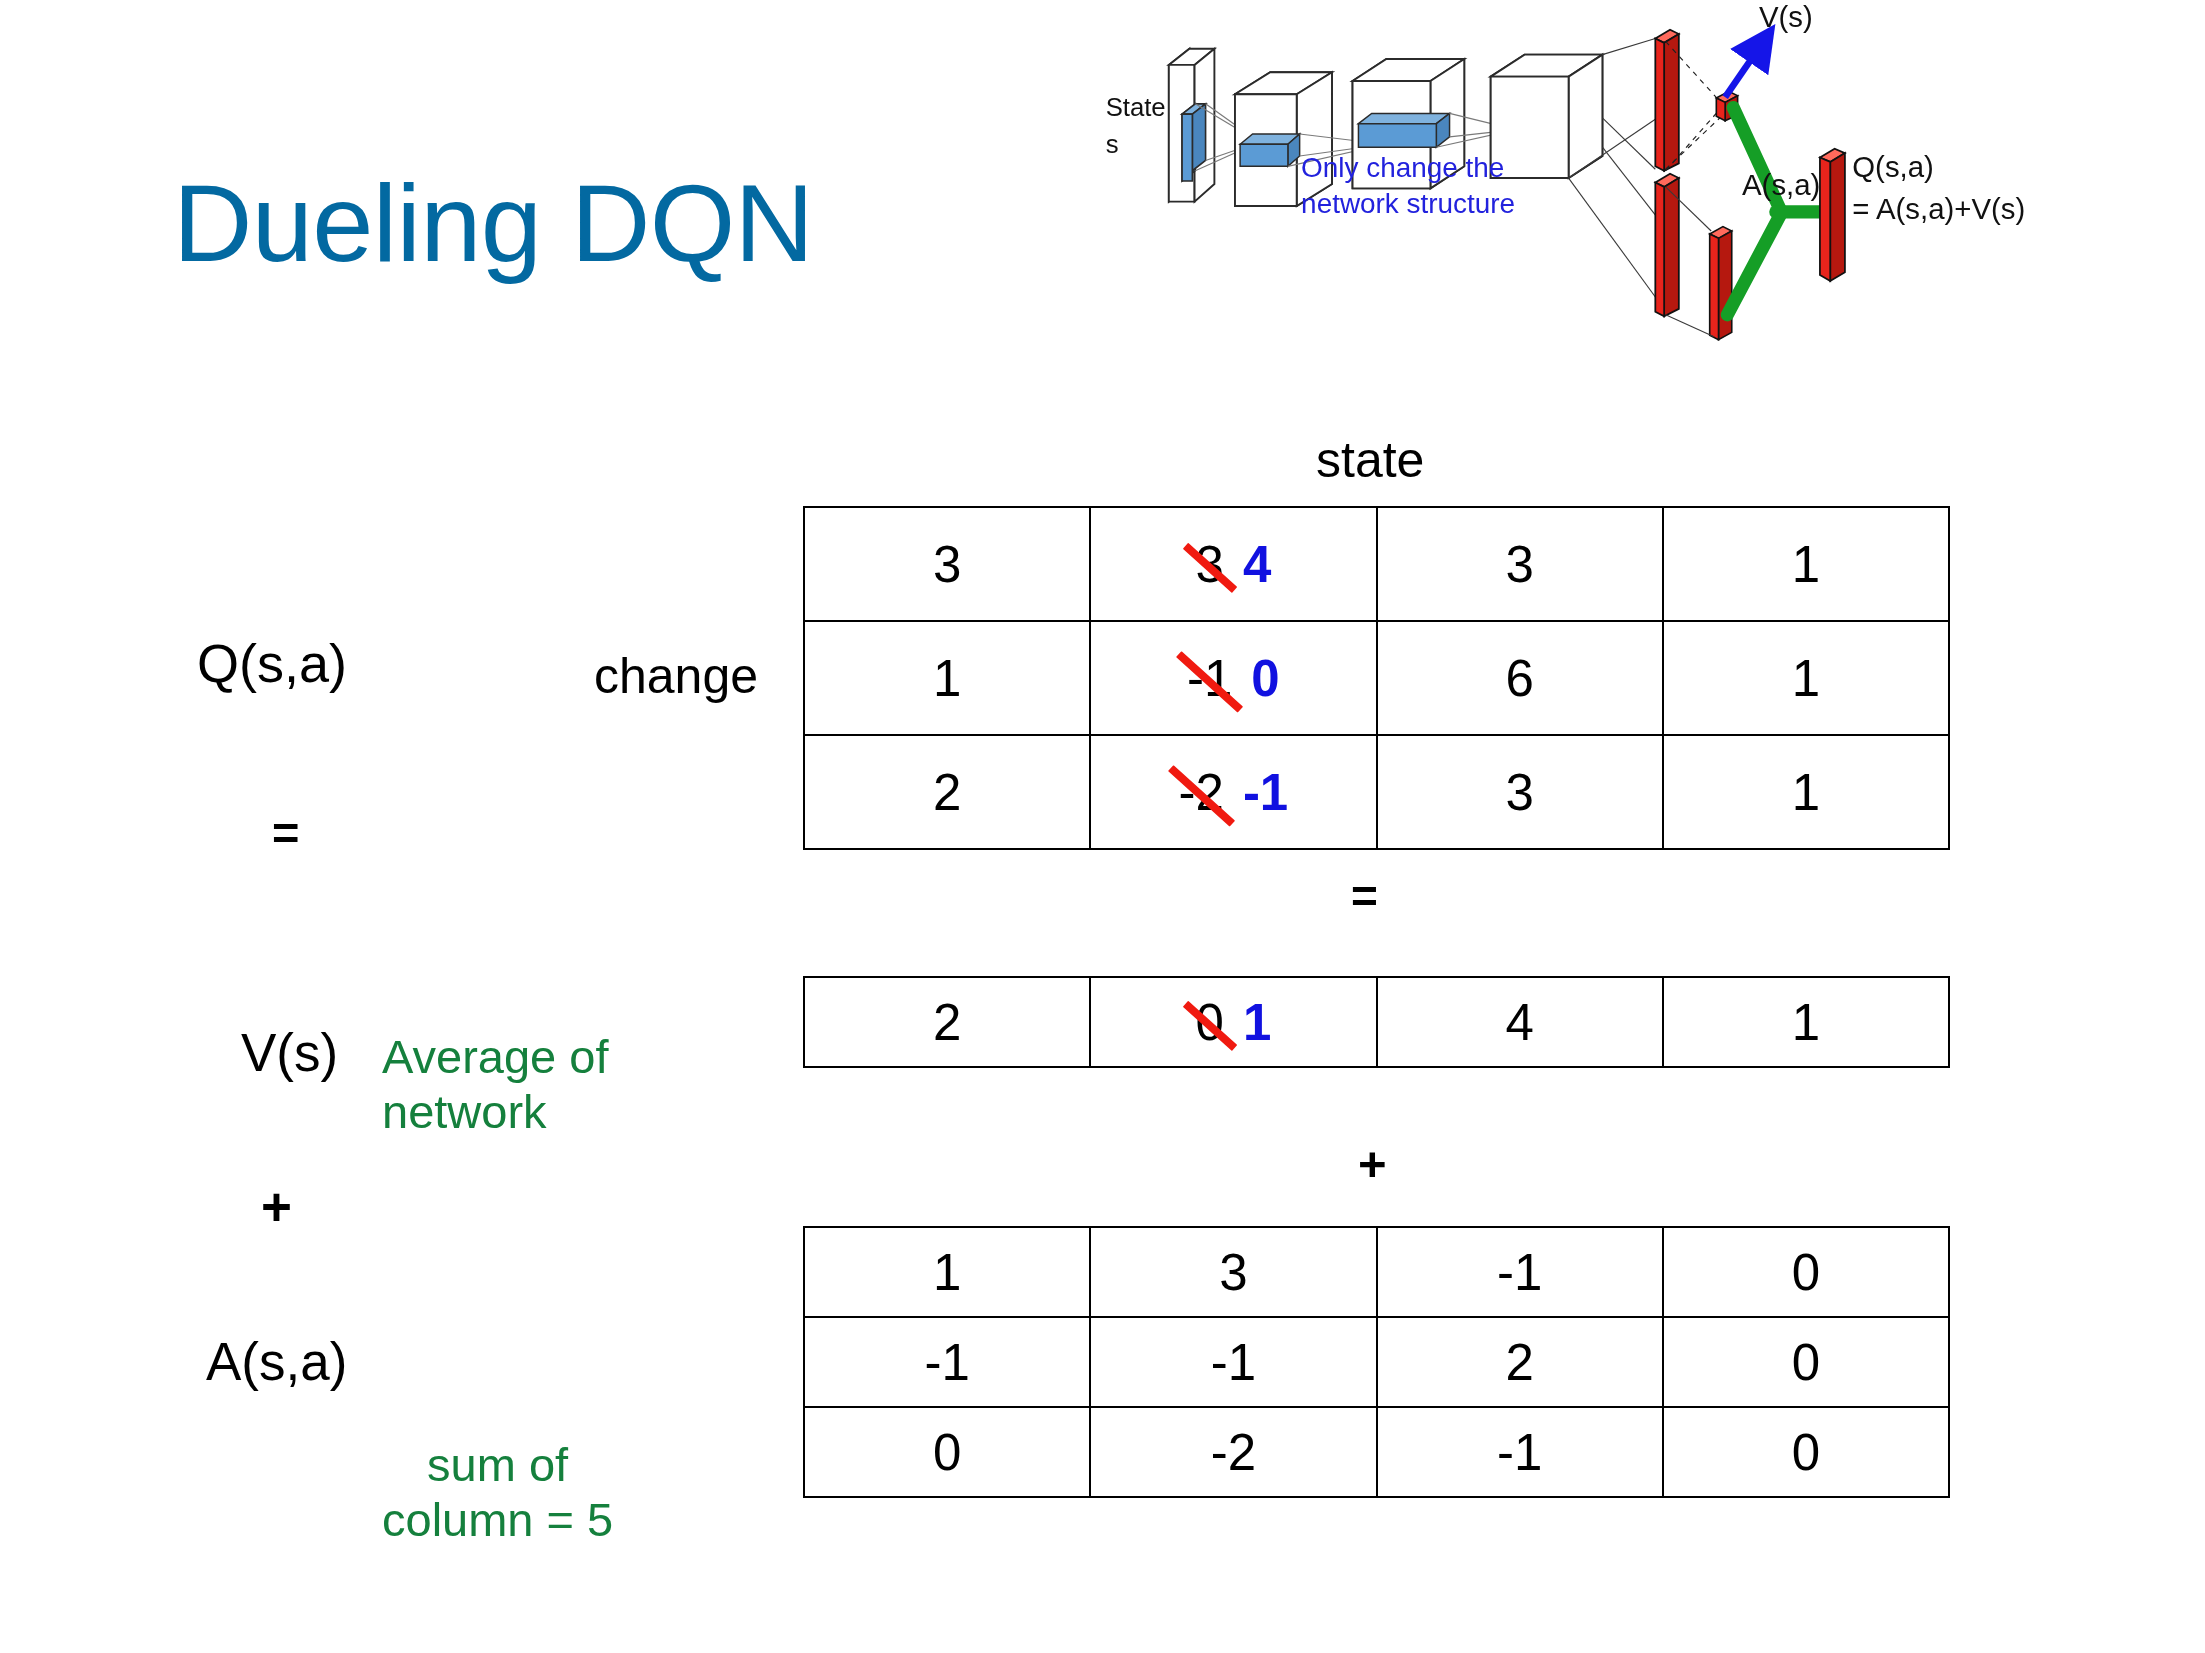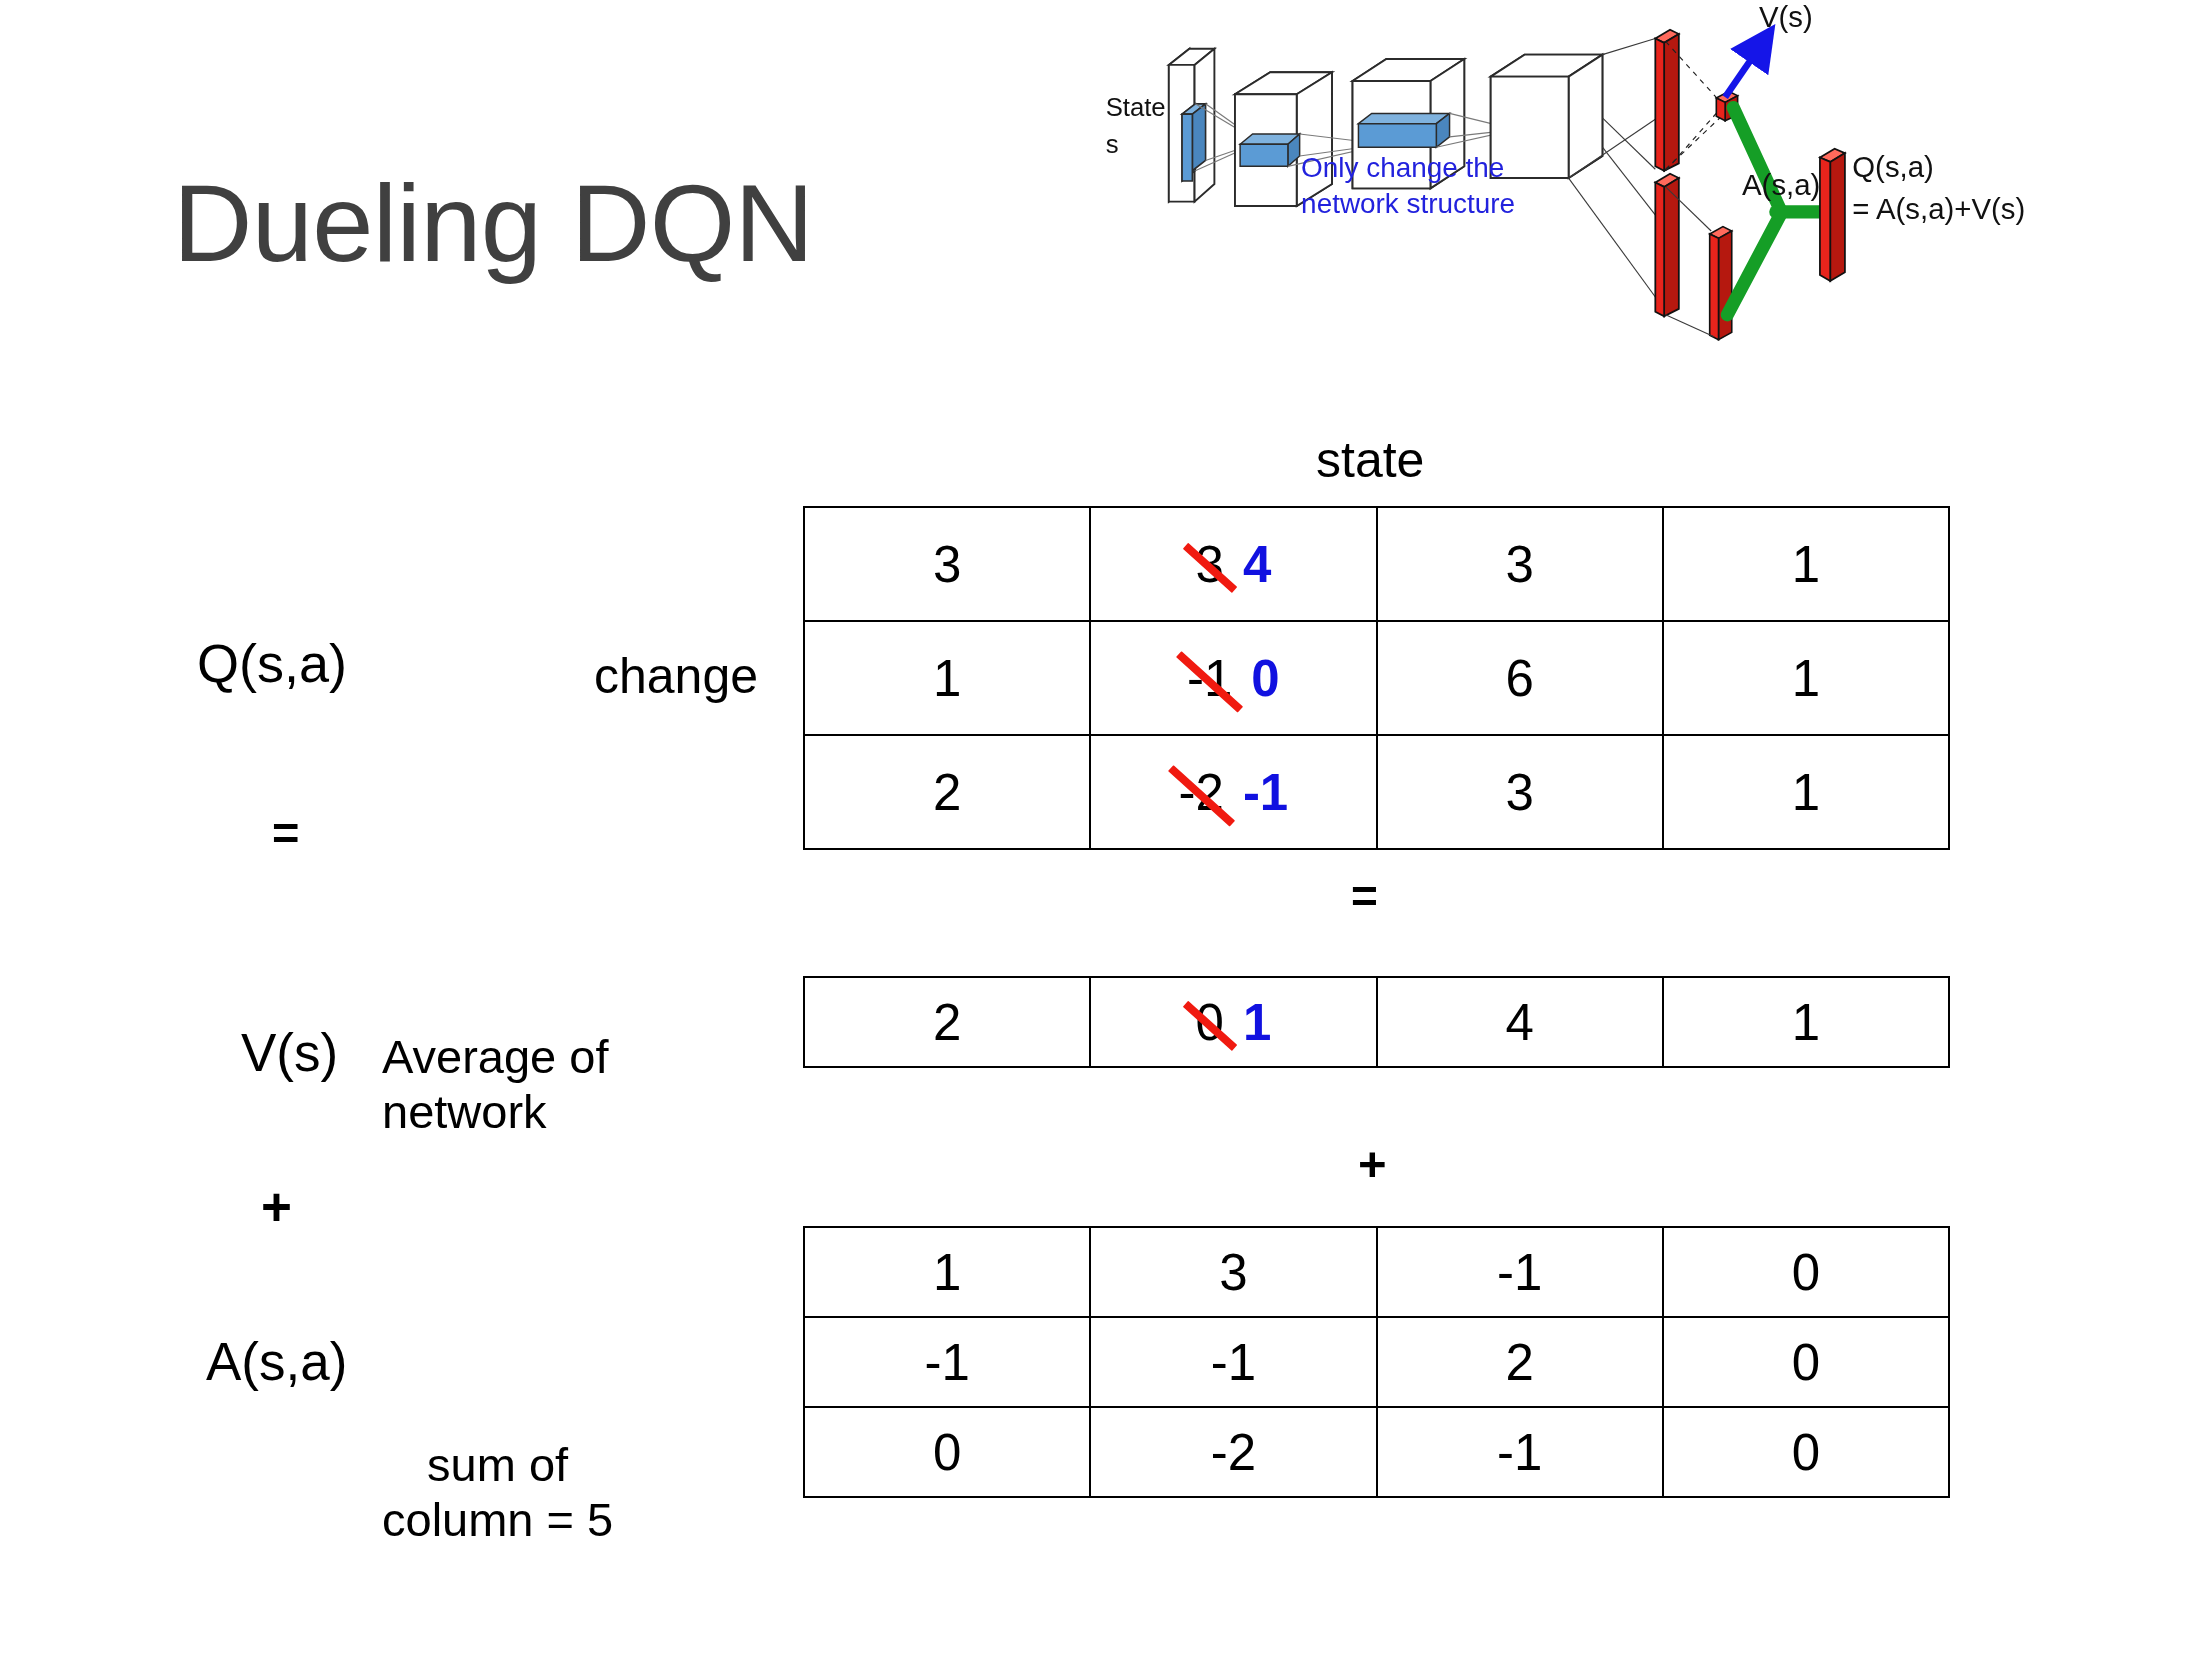--- a/index.html
+++ b/index.html
@@ -12,31 +12,31 @@
     position:relative;
   }
   .abs{position:absolute;}
 
   
   #slide-title{
     left:173px; top:159px;
     font-size:110px;
     font-weight:300;
     letter-spacing:-0.7px;
-    color:#404040;
+    color:#0369a1;
     white-space:nowrap;
   }
 
   
   #net-diagram{left:1088px; top:0px; width:1117px; height:412px;}
 
   
   .lbl{white-space:nowrap;}
   .blk{color:#000000;}
-  .blu{color:#000000;}
+  .blu{color:#15803d;}
 
   #label-q{left:197px; top:632px; font-size:54px;}
   #eq-left{left:272px; top:805px; font-size:47px; font-weight:700; letter-spacing:2.9px;}
   #label-v{left:241px; top:1022px; font-size:53px;}
   #plus-left{left:261px; top:1176px; font-size:53px; font-weight:700;}
   #label-a{left:206px; top:1331px; font-size:53px;}
   #label-action{left:594px; top:647px; font-size:50px;}
   #label-state{left:1316px; top:431px; font-size:50px;}
 
   #note-avg{left:382px; top:1029px; font-size:47px; line-height:1.18;}

